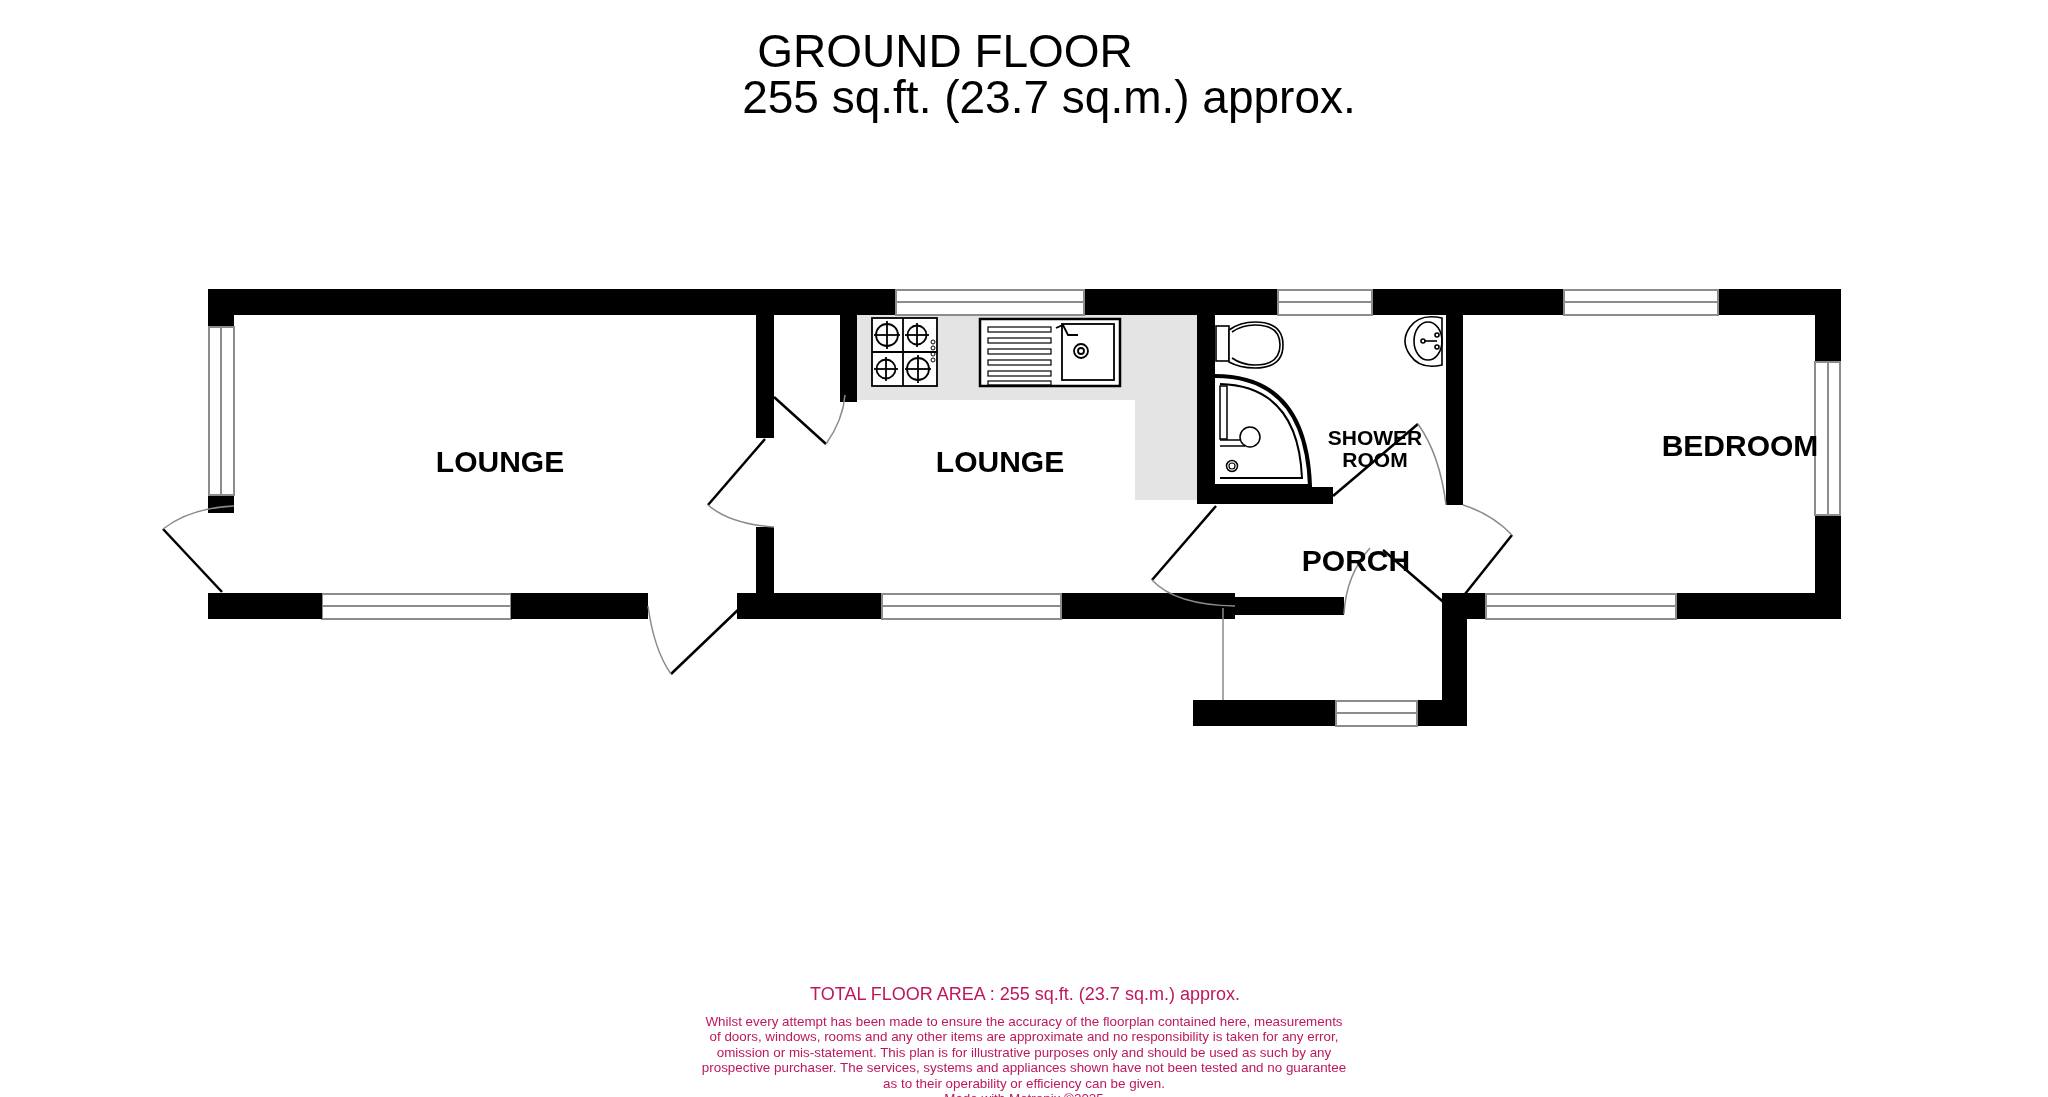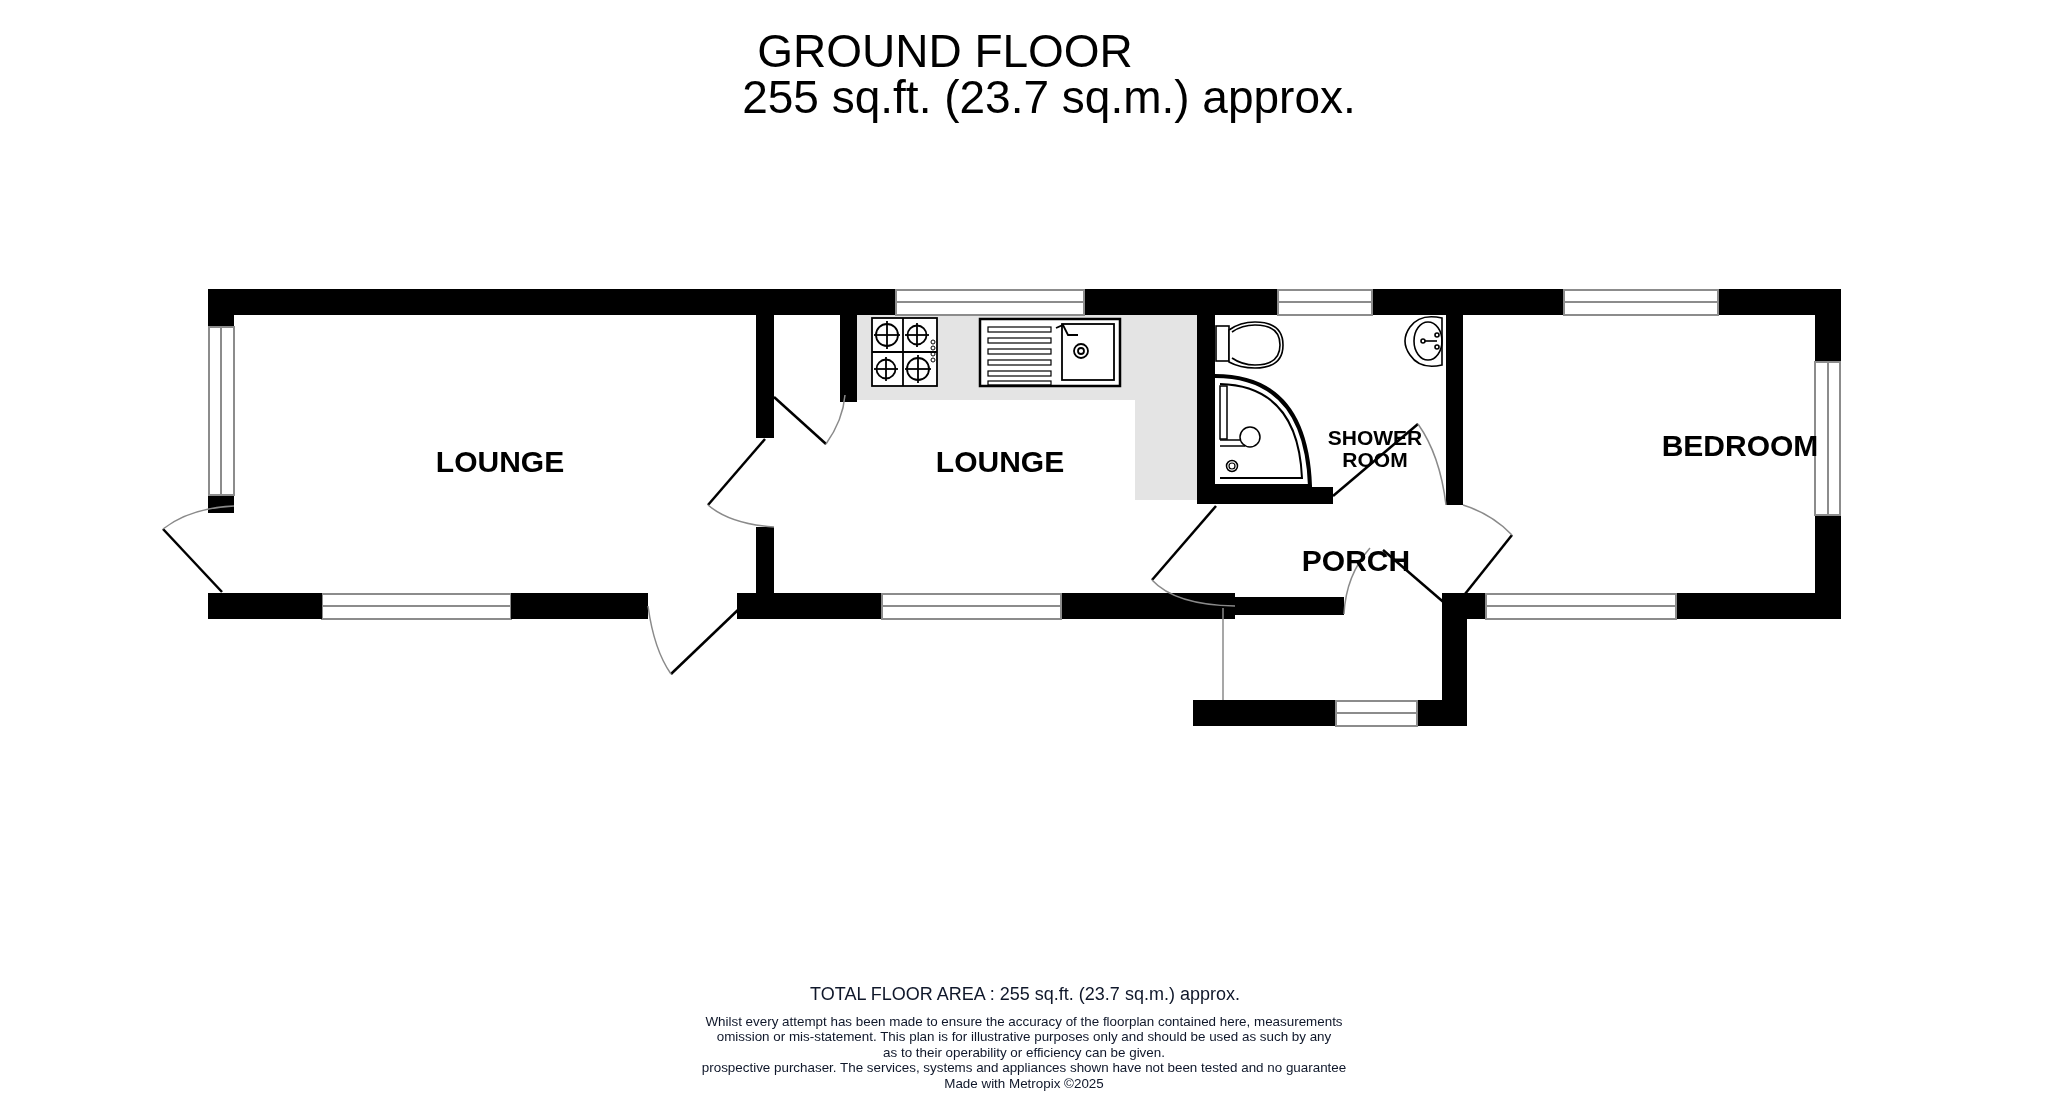--- a/index.html
+++ b/index.html
@@ -3,21 +3,21 @@
 <meta charset="utf-8">
 <style>
   html, body { margin: 0; padding: 0; background: #ffffff; }
   body { width: 2048px; height: 1097px; position: relative; overflow: hidden; font-family: "Liberation Sans", sans-serif; color: #000; }
   #plan { position: absolute; left: 0; top: 0; width: 2048px; height: 1097px; }
   .title { position: absolute; left: 0; width: 2048px; text-align: center; font-family: "Liberation Sans", sans-serif; color: #000; white-space: nowrap; }
   .title-main { top: 24px; font-size: 46px; transform: translateX(-79px); letter-spacing: 0px; }
   .title-sub { top: 70px; font-size: 46px; transform: translateX(1px); padding-left: 24px; }
   .room-label { position: absolute; font-weight: bold; font-family: "Liberation Sans", sans-serif; font-size: 30px; color: #000; white-space: nowrap; transform: translate(-50%, -50%); text-align: center; line-height: 1; }
   .room-label.small { font-size: 21px; line-height: 22px; }
-  .footer { position: absolute; left: 0; width: 2048px; text-align: center; font-family: "Liberation Sans", sans-serif; color: #0f172a; }
+  .footer { position: absolute; left: 0; width: 2048px; text-align: center; font-family: "Liberation Sans", sans-serif; color: #be185d; }
   .footer-total { top: 984px; font-size: 18px; transform: translateX(1px); }
   .footer-disclaimer { top: 1014px; font-size: 13.4px; line-height: 15.4px; }
   .footer-disclaimer div { white-space: nowrap; }
 </style>
 </head>
 <body>
 
 <div class="title title-main">GROUND FLOOR</div>
 <div class="title title-sub">255 sq.ft. (23.7 sq.m.) approx.</div>
 
@@ -225,17 +225,18 @@
 <div class="room-label small" style="left:1375px; top:449px;text-align:center;">
   <div>SHOWER</div>
   <div>ROOM</div>
 </div>
 <div class="room-label" style="left:1356px; top:561px;">PORCH</div>
 <div class="room-label" style="left:1740px; top:446px;">BEDROOM</div>
 
 <div class="footer footer-total">TOTAL FLOOR AREA : 255 sq.ft. (23.7 sq.m.) approx.</div>
 <div class="footer footer-disclaimer">
   <div>Whilst every attempt has been made to ensure the accuracy of the floorplan contained here, measurements</div>
+  <div>of doors, windows, rooms and any other items are approximate and no responsibility is taken for any error,</div>
   <div>omission or mis-statement. This plan is for illustrative purposes only and should be used as such by any</div>
+  <div>prospective purchaser. The services, systems and appliances shown have not been tested and no guarantee</div>
   <div>as to their operability or efficiency can be given.</div>
-  <div>prospective purchaser. The services, systems and appliances shown have not been tested and no guarantee</div>
   <div>Made with Metropix ©2025</div>
 </div>
 
 </body></html>

